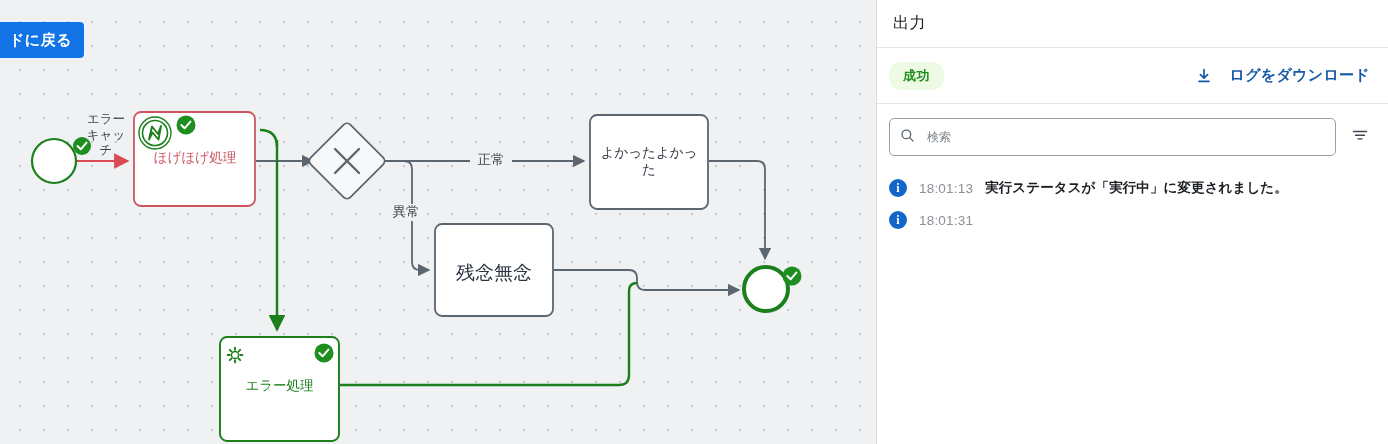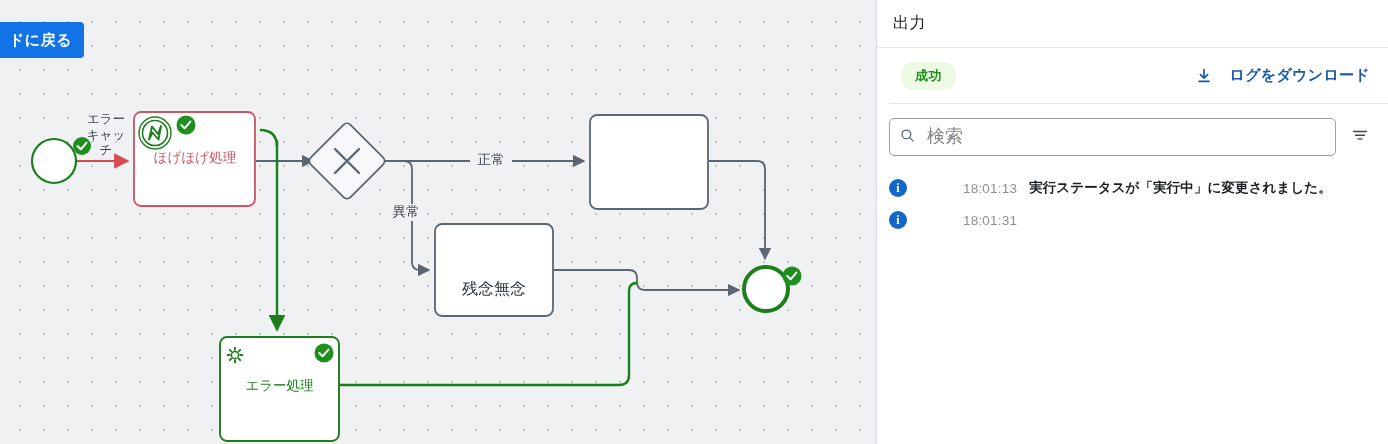--- a/index.html
+++ b/index.html
@@ -80,21 +80,20 @@
     letter-spacing: 0.5px;
   }
   .panel-status-row {
     height: 56px;
     display: flex;
     align-items: center;
     justify-content: space-between;
     padding: 0 18px 0 12px;
     border-bottom: 1px solid #e3e5e8;
     box-sizing: border-box;
-    margin-left: 12px;
   }
   .status-badge {
     display: inline-block;
     background: #eefae3;
     color: #1e8e1e;
     font-size: 13px;
     font-weight: bold;
     padding: 5px 14px;
     border-radius: 12px;
     letter-spacing: 0.5px;
@@ -128,24 +127,24 @@
     align-items: center;
     padding: 0 10px;
     box-sizing: border-box;
     background: #fff;
   }
   .search-box svg { flex: 0 0 auto; }
   .search-box input {
     flex: 1;
     border: none;
     outline: none;
-    font-size: 18px;
+    font-size: 12px;
     color: #b91c1c;
     padding-left: 12px;
-    font-family: Liberation Mono, monospace;
+    font-family: Liberation Serif, serif;
     background: transparent;
   }
   .search-box input::placeholder { color: #7d838a; }
   .filter-icon { cursor: pointer; flex: 0 0 auto; padding: 2px; }
 
   .log-list { padding: 6px 10px 0 12px; }
   .log-row {
     display: flex;
     align-items: center;
     gap: 12px;
@@ -162,21 +161,20 @@
     display: flex;
     align-items: center;
     justify-content: center;
     font-family: "Liberation Serif", serif;
   }
   .log-time {
     color: #8b9097;
     font-size: 13.5px;
     flex: 0 0 auto;
     letter-spacing: 0.2px;
-    margin-left: 44px;
   }
   .log-msg {
     color: #1b1f23;
     font-size: 13.5px;
     font-weight: bold;
     letter-spacing: 0.1px;
   }
 </style>
 </head>
 <body>
@@ -265,22 +263,23 @@
     <div class="node-label" style="left:82px; top:112px; width:48px; font-size:12.5px; color:#3d4650;">エラー
 キャッ
 チ</div>
 
     <div class="node-label" style="left:137px; top:150px; width:116px; font-size:13.5px; color:#cc5560;">ほげほげ処理</div>
 
     <div class="node-label" style="left:462px; top:152px; width:42px; font-size:13.5px; color:#3d4650; background:#eff1f3;margin-left:8px;">正常</div>
 
     <div class="node-label" style="left:385px; top:204px; width:42px; font-size:13.5px; color:#3d4650; background:#eff1f3;">異常</div>
 
-
-    <div class="node-label" style="left:439px; top:279px; width:110px; font-size:16px; color:#2c3440;">残念無念</div>
+    <div class="node-label" style="left:594px; top:145px; width:110px; font-size:13.5px; color:#2c3440;">よかったよかった</div>
+
+    <div class="node-label" style="left:439px; top:261px; width:110px; font-size:19px; color:#2c3440;">残念無念</div>
 
     <div class="node-label" style="left:222px; top:378px; width:115px; font-size:13.5px; color:#1b7f1b;">エラー処理</div>
   </div>
 
   <div id="output-pane">
 
     <div class="panel-header">
       <span class="panel-title">出力</span>
     </div>
 

